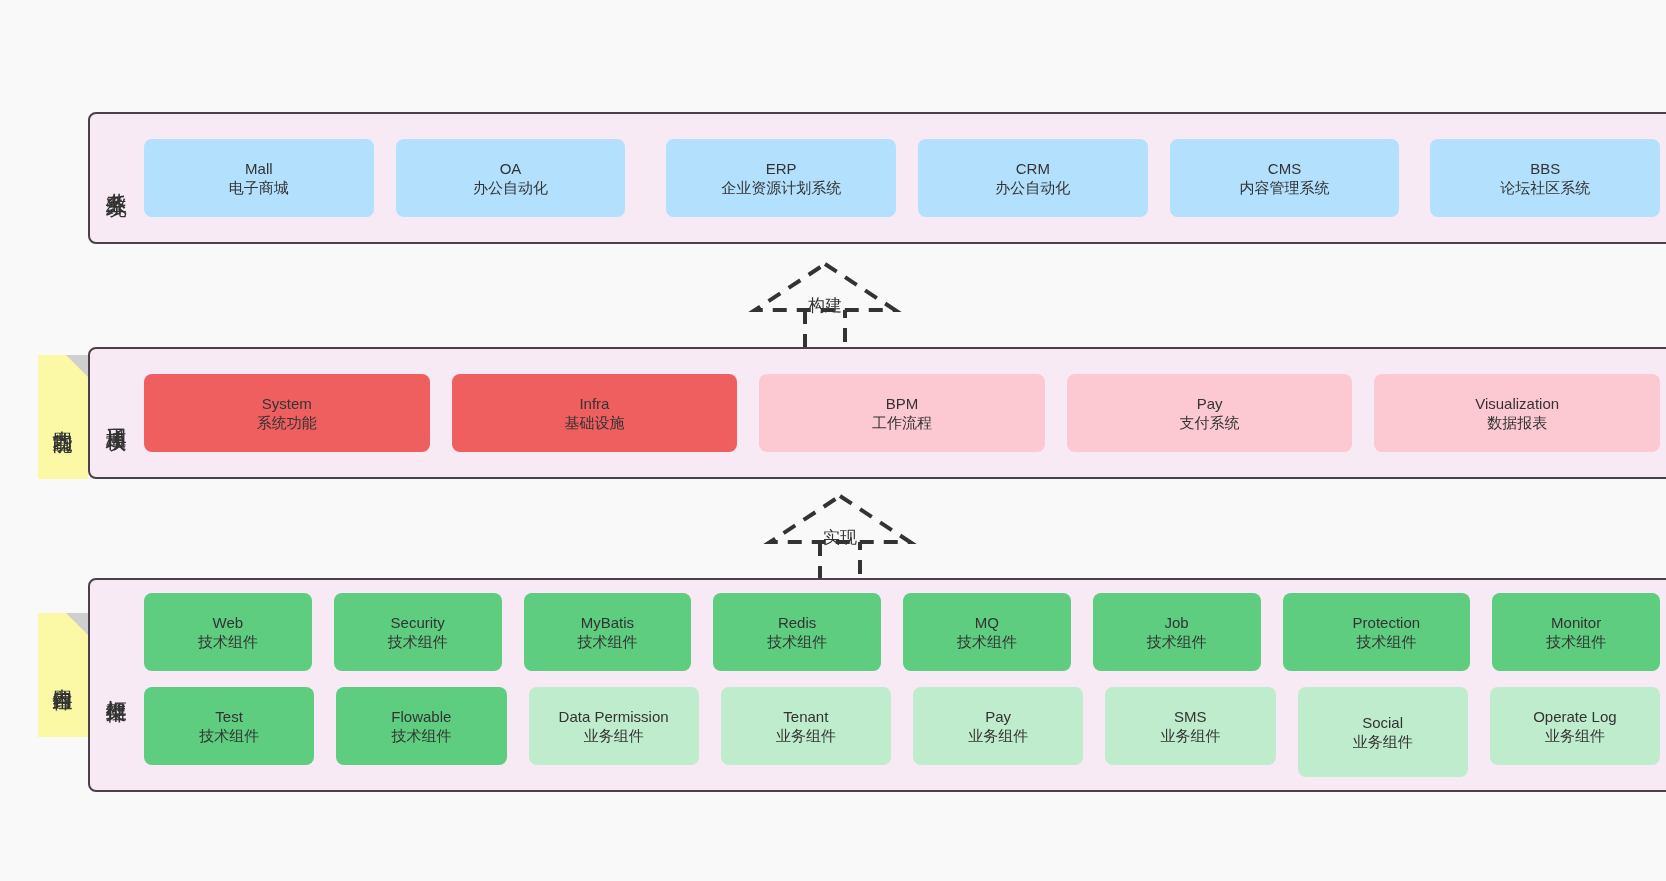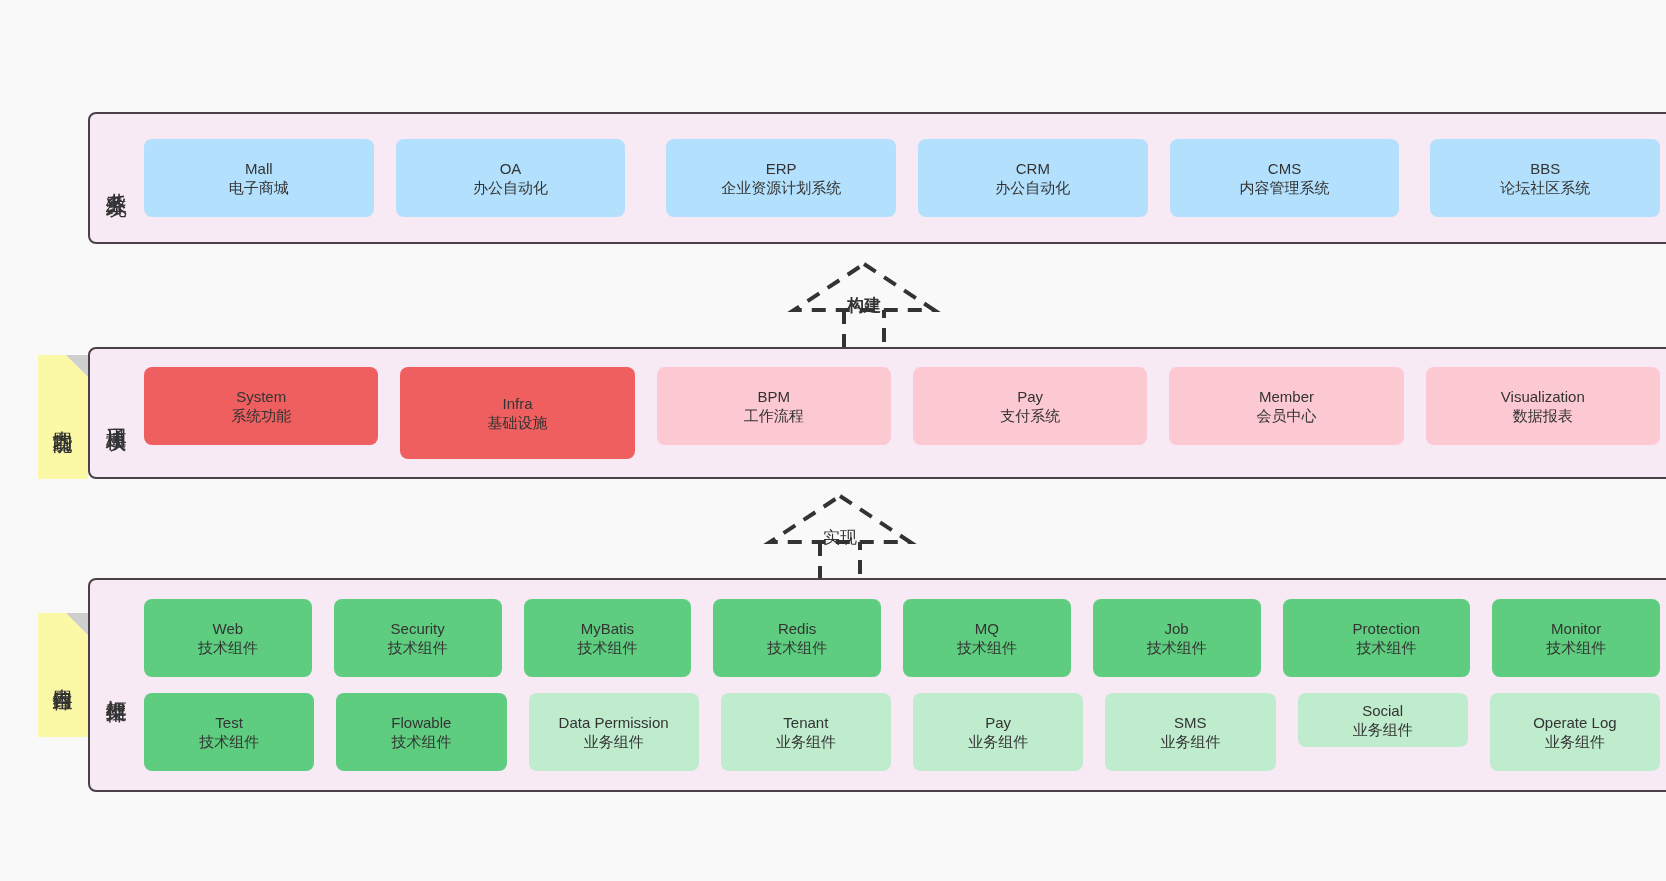--- a/index.html
+++ b/index.html
@@ -159,56 +159,52 @@
           <span class="cn">内容管理系统</span>
         </div>
         <div class="cell c-blue" style="height:78px;margin-left:9px;">
           <span class="en">BBS</span>
           <span class="cn">论坛社区系统</span>
         </div>
       </div>
     </div>
   </div>
 
-  <div class="connector" style="left:784px; top:258px;font-weight:bold;">
+  <div class="connector" style="left:745px; top:258px;">
     <svg viewBox="0 0 160 100" preserveAspectRatio="none" aria-hidden="true">
       <path d="M 80 6 L 150 52 L 10 52 Z" fill="none" stroke="#333333" stroke-width="4" stroke-dasharray="14 10" stroke-linejoin="miter"></path>
       <path d="M 60 52 L 60 96 L 100 96 L 100 52" fill="none" stroke="#333333" stroke-width="4" stroke-dasharray="14 10"></path>
     </svg>
     <span class="connector-label">构建</span>
   </div>
 
   <div class="note" style="left:38px; top:355px; width:50px; height:124px;">
     <span class="fold"></span>
     <span>内置功能</span>
   </div>
 
   <div class="layer" id="layer-1" style="left:88px; top:347px; width:1586px; height:132px;">
     <div class="layer-title">通用模块</div>
     <div class="layer-body">
       <div class="row">
         <div class="cell c-red" style="height:78px;">
           <span class="en">System</span>
           <span class="cn">系统功能</span>
         </div>
-        <div class="cell c-red" style="height:92px;">
+        <div class="cell c-red" style="height:78px;">
           <span class="en">Infra</span>
           <span class="cn">基础设施</span>
         </div>
         <div class="cell c-pink" style="height:78px;">
           <span class="en">BPM</span>
           <span class="cn">工作流程</span>
         </div>
         <div class="cell c-pink" style="height:78px;">
           <span class="en">Pay</span>
           <span class="cn">支付系统</span>
-        </div>
-        <div class="cell c-pink" style="height:78px;">
-          <span class="en">Member</span>
-          <span class="cn">会员中心</span>
         </div>
         <div class="cell c-pink" style="height:78px;">
           <span class="en">Visualization</span>
           <span class="cn">数据报表</span>
         </div>
       </div>
     </div>
   </div>
 
   <div class="connector" style="left:760px; top:490px;">
@@ -281,21 +277,21 @@
           <span class="cn">业务组件</span>
         </div>
         <div class="cell c-lightgreen" style="height:78px;">
           <span class="en">Pay</span>
           <span class="cn">业务组件</span>
         </div>
         <div class="cell c-lightgreen" style="height:78px;">
           <span class="en">SMS</span>
           <span class="cn">业务组件</span>
         </div>
-        <div class="cell c-lightgreen" style="height:54px;">
+        <div class="cell c-lightgreen" style="height:90px;">
           <span class="en">Social</span>
           <span class="cn">业务组件</span>
         </div>
         <div class="cell c-lightgreen" style="height:78px;">
           <span class="en">Operate Log</span>
           <span class="cn">业务组件</span>
         </div>
       </div>
 
     </div>

